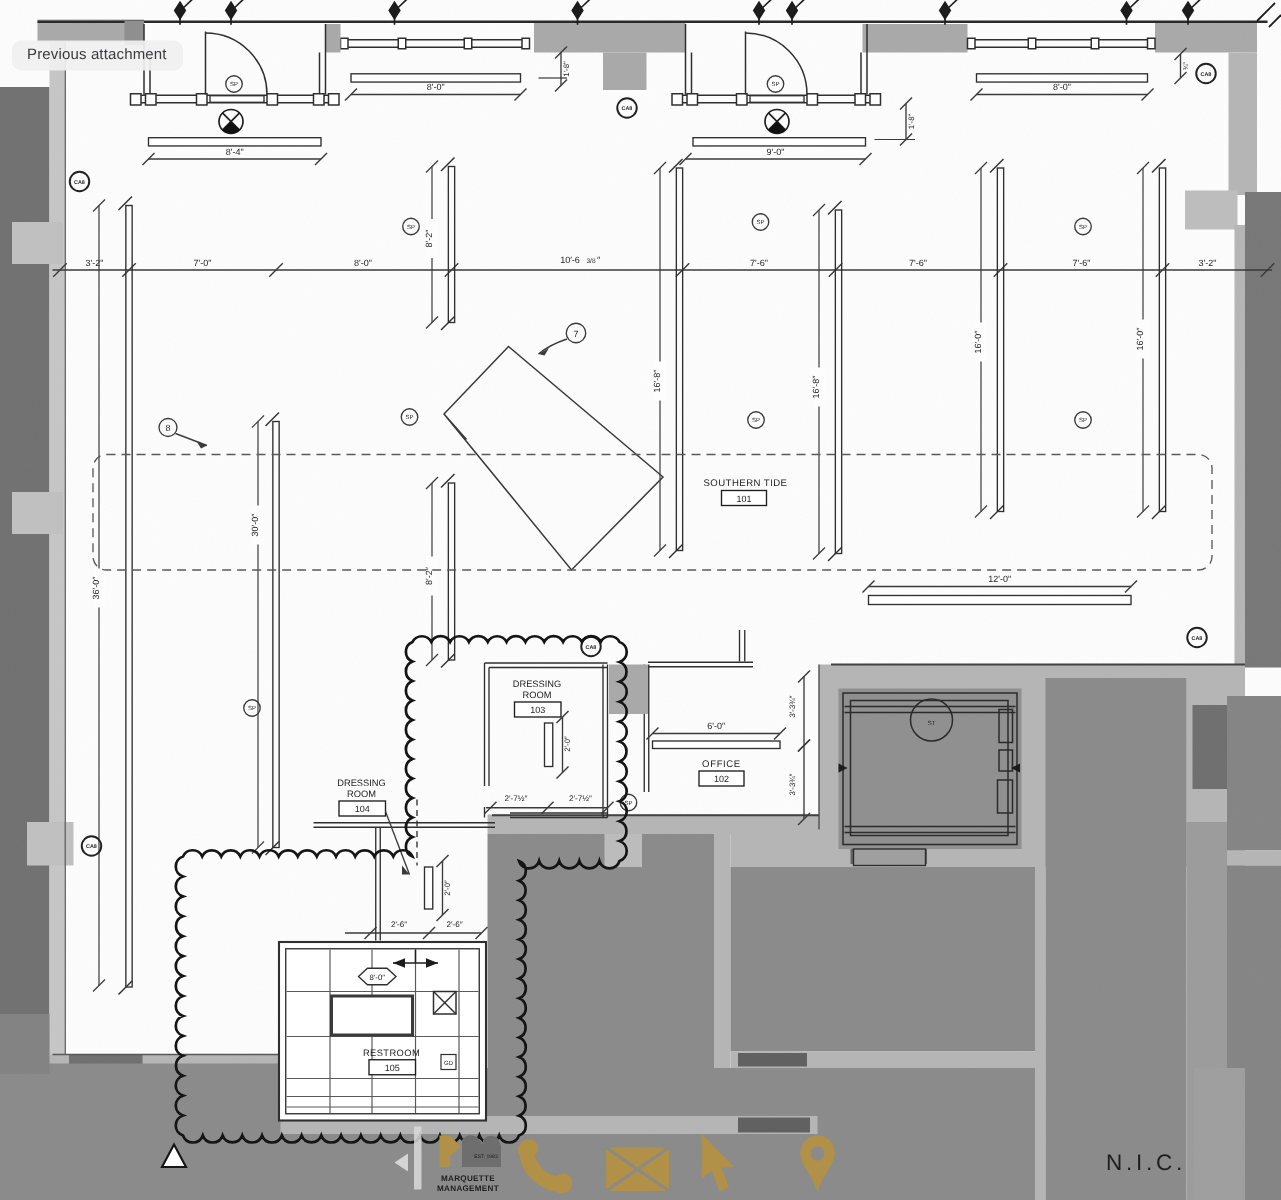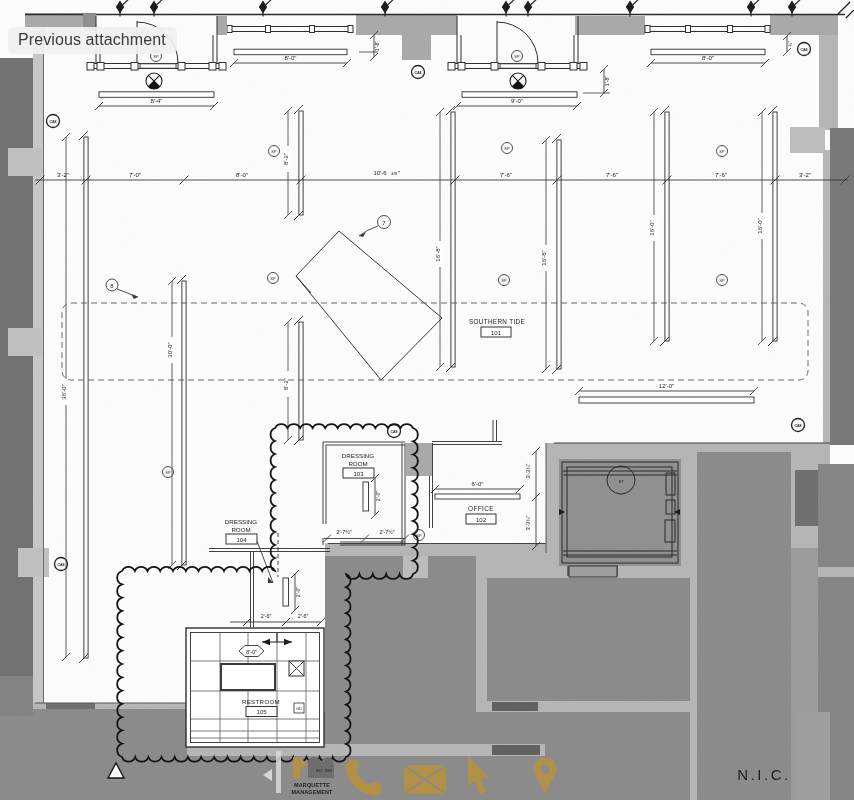--- a/index.html
+++ b/index.html
@@ -1,15 +1,15 @@
 <!DOCTYPE html>
 <html><head><meta charset="utf-8"><style>
 html,body{margin:0;padding:0;background:#fff;width:854px;height:800px;overflow:hidden;}
 svg text{font-family:"Liberation Sans",sans-serif;fill:#1e1e1e;}
-.tip{position:absolute;left:8px;top:27px;background:rgba(240,240,241,0.93);color:#3a3a3c;font-family:"Liberation Sans",sans-serif;font-size:16px;padding:3.5px 11px 5.5px 10px;border-radius:6px;letter-spacing:0.1px;}
+.tip{position:absolute;left:8px;top:27px;background:rgba(240,240,241,0.93);color:#3a3a3c;font-family:"Liberation Sans",sans-serif;font-size:10px;padding:3.5px 11px 5.5px 10px;border-radius:6px;letter-spacing:0.1px;}
 </style></head><body>
 <svg width="854" height="800" viewBox="0 0 854 800" shape-rendering="auto">
 <defs>
       <filter id="grain" x="0" y="0" width="100%" height="100%">
         <feTurbulence type="fractalNoise" baseFrequency="0.9" numOctaves="2" result="n"></feTurbulence>
         <feColorMatrix in="n" type="matrix" values="0 0 0 0 0.5  0 0 0 0 0.5  0 0 0 0 0.5  0 0 0 0.5 0"></feColorMatrix>
       </filter>
     </defs>
 
 <rect x="0" y="0" width="854" height="800" fill="#fdfdfd"></rect>

